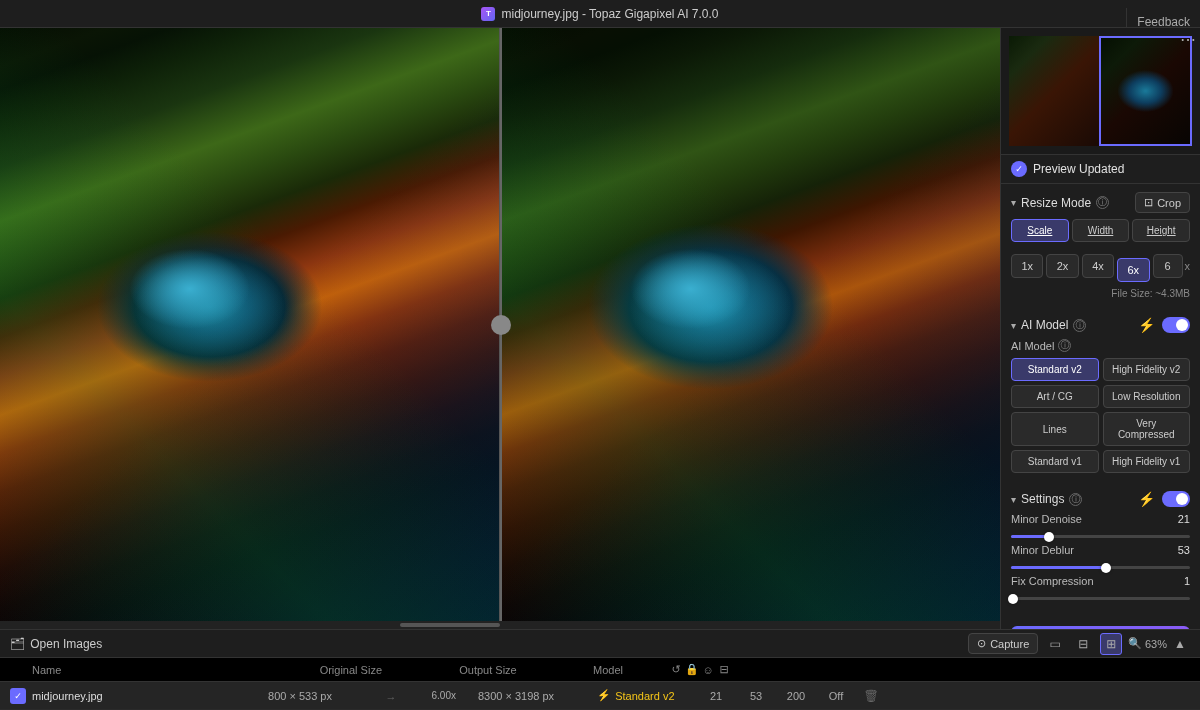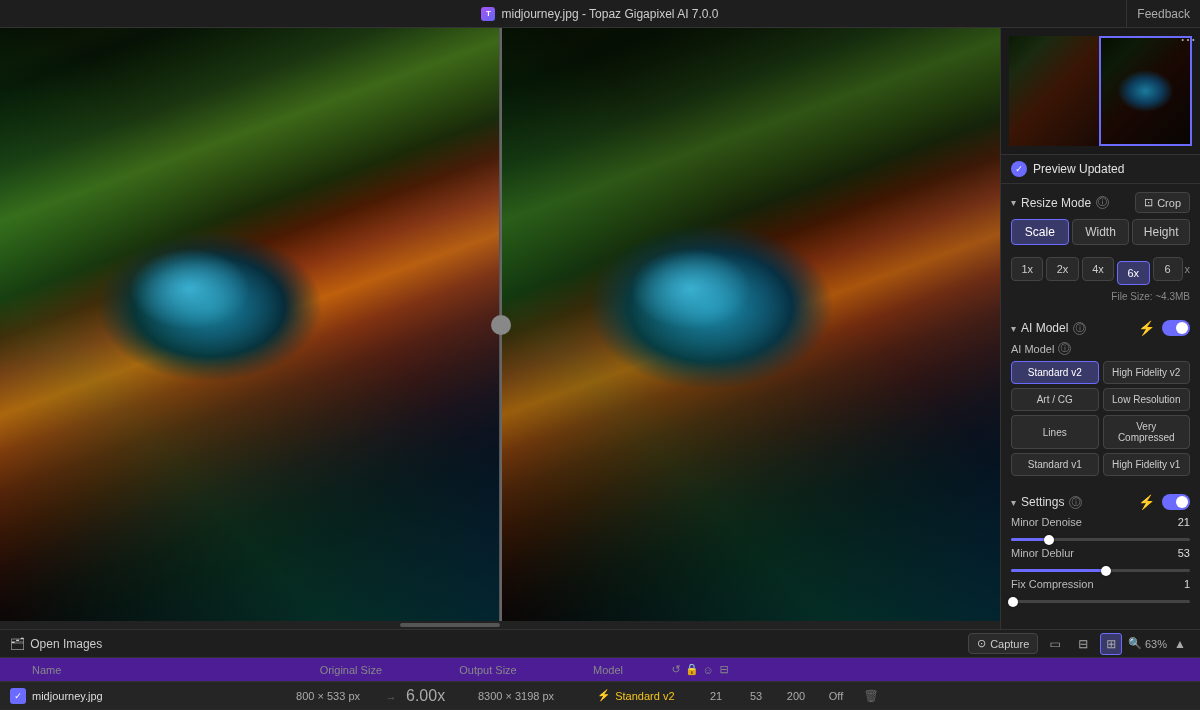--- a/index.html
+++ b/index.html
@@ -41,21 +41,21 @@
       display: inline-flex;
       align-items: center;
       justify-content: center;
       font-size: 8px;
       color: white;
       font-weight: bold;
     }
     .feedback-btn {
       position: absolute;
       right: 0;
-      top: 0;
+      top: 8px;
       height: 100%;
       padding: 0 10px;
       background: transparent;
       border: none;
       color: #aaa;
       cursor: pointer;
       font-size: 12px;
       border-left: 1px solid #333;
     }
 
@@ -301,21 +301,22 @@
 
     .btn-option {
       flex: 1;
       padding: 5px 0;
       background: #2a2a2a;
       border: 1px solid #444;
       color: #ccc;
       border-radius: 4px;
       cursor: pointer;
       text-align: center;
-      font-size: 12px;
+      font-size: 10px;
+      text-decoration: underline;
     }
     .btn-option.active {
       background: #3a3a6a;
       border-color: #6b6bff;
       color: #fff;
     }
 
     .scale-buttons {
       display: flex;
       gap: 3px;
@@ -523,21 +524,21 @@
       height: 20px;
       background: transparent;
       border: none;
       color: #aaa;
       cursor: pointer;
       font-size: 12px;
     }
 
     
     .file-table {
-      background: #4c1d95;
+      background: #000000;
       border-top: 1px solid #333;
       flex-shrink: 0;
     }
     .file-header {
       display: flex;
       align-items: center;
       padding: 2px 10px;
       border-bottom: 1px solid #333;
       font-size: 11px;
       color: #888;
@@ -571,21 +572,21 @@
       flex-shrink: 0;
     }
     .file-name {
       width: 208px;
       font-size: 11px;
       color: #ddd;
       white-space: nowrap;
       overflow: hidden;
       text-overflow: ellipsis;
     }
-    .file-orig { width: 120px; font-size: 11px; color: #aaa; text-align: right; }
+    .file-orig { width: 120px; font-size: 11px; color: #aaa; text-align: center; }
     .file-arrow { width: 30px; text-align: center; color: #666; font-size: 11px; }
     .file-out { width: 120px; font-size: 11px; color: #aaa; text-align: center; }
     .file-model {
       width: 120px;
       font-size: 11px;
       color: #f5c518;
       text-align: center;
       display: flex;
       align-items: center;
       justify-content: center;
@@ -852,21 +853,21 @@
       <div style="width:16px;text-align:center;">☺</div>
       <div style="width:16px;text-align:center;">⊟</div>
     </div>
 
     <div class="file-row">
       <div class="file-row-check">✓</div>
       <div class="file-name">midjourney.jpg</div>
       <div class="file-orig">800 × 533 px</div>
       <div style="width:16px;"></div>
       <div class="file-arrow">→</div>
-      <div style="width:50px;font-size:16px;color:#aaa;text-align:left;">6.00x</div>
+      <div style="width:50px;font-size:10px;color:#aaa;text-align:right;">6.00x</div>
       <div class="file-out">8300 × 3198 px</div>
       <div class="file-model">
         <span style="color:#f5c518;">⚡</span>
         <span>Standard v2</span>
       </div>
       <div class="file-num">21</div>
       <div class="file-num">53</div>
       <div class="file-num">200</div>
       <div class="file-status">Off</div>
       <div class="file-del">🗑</div>

